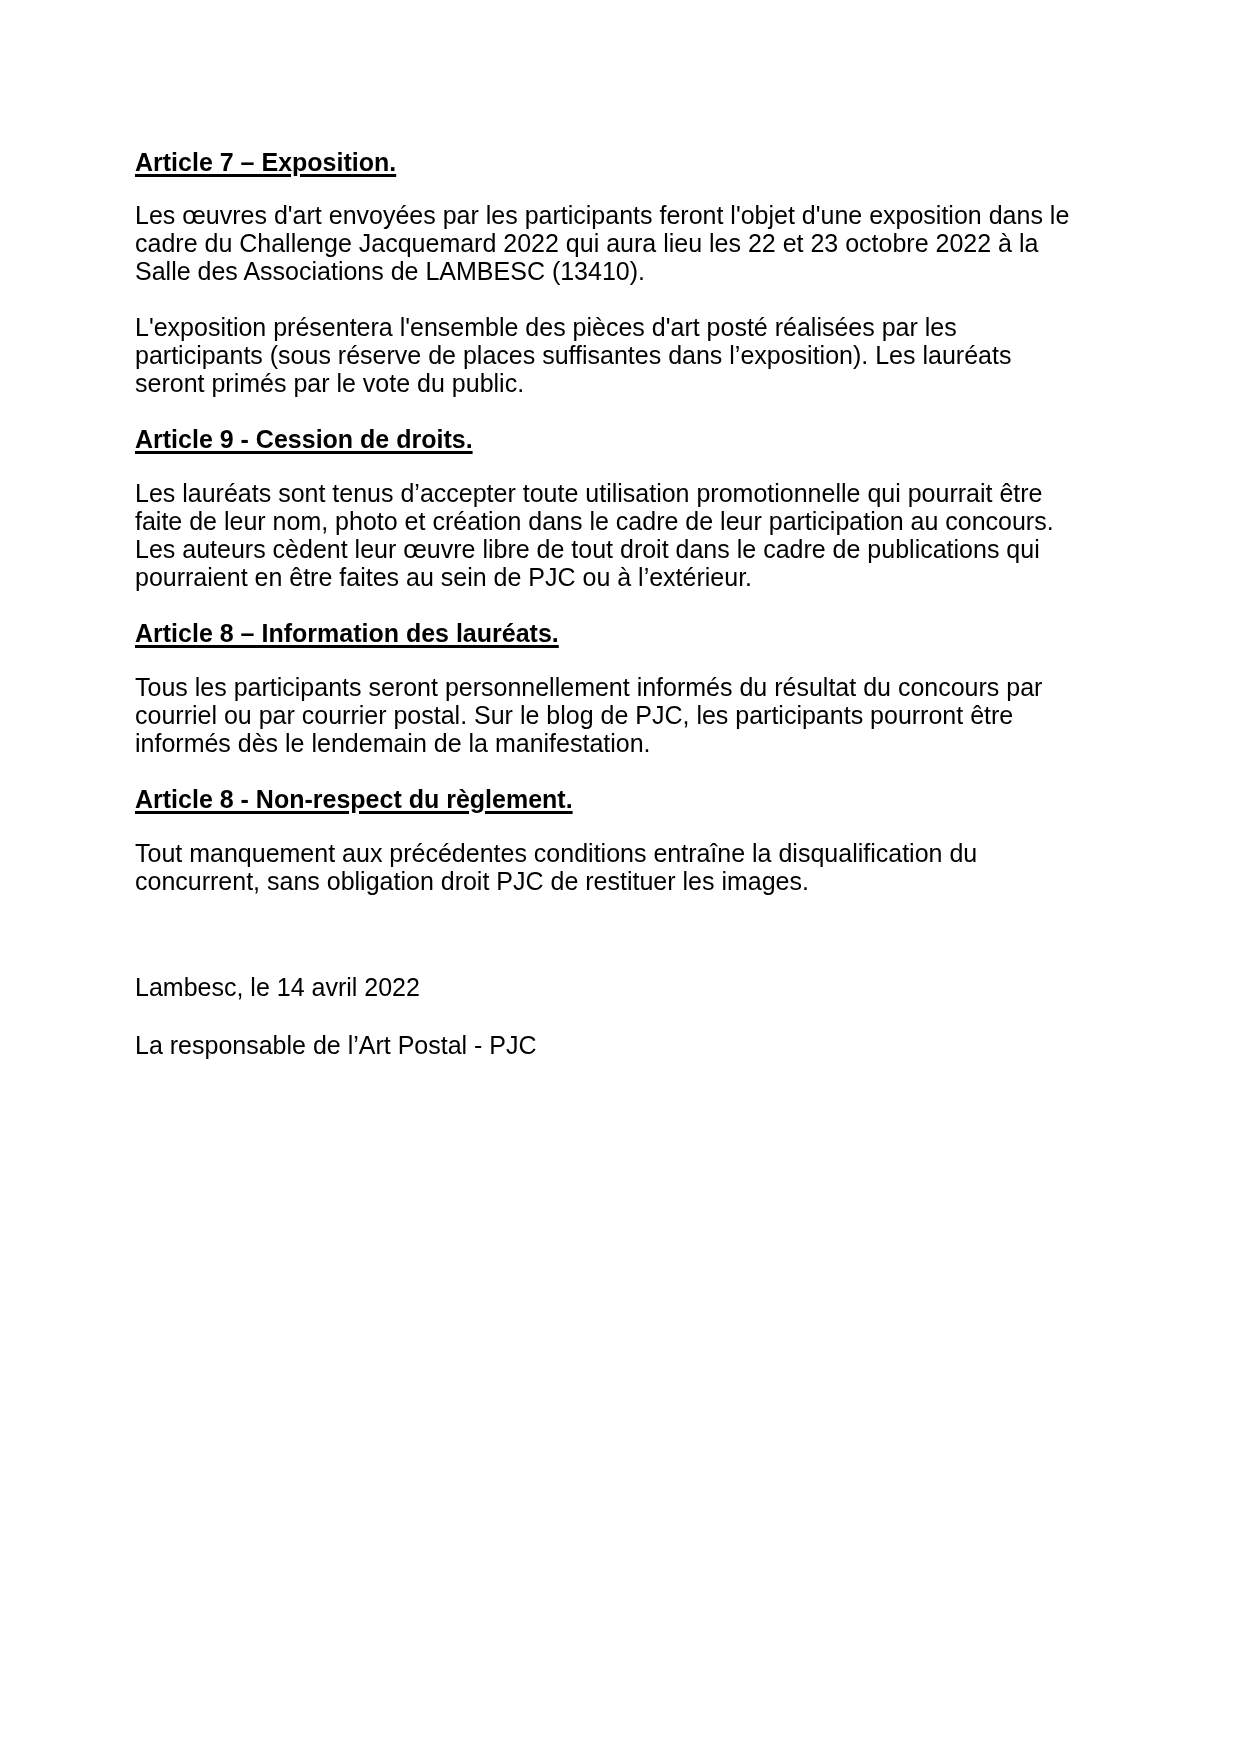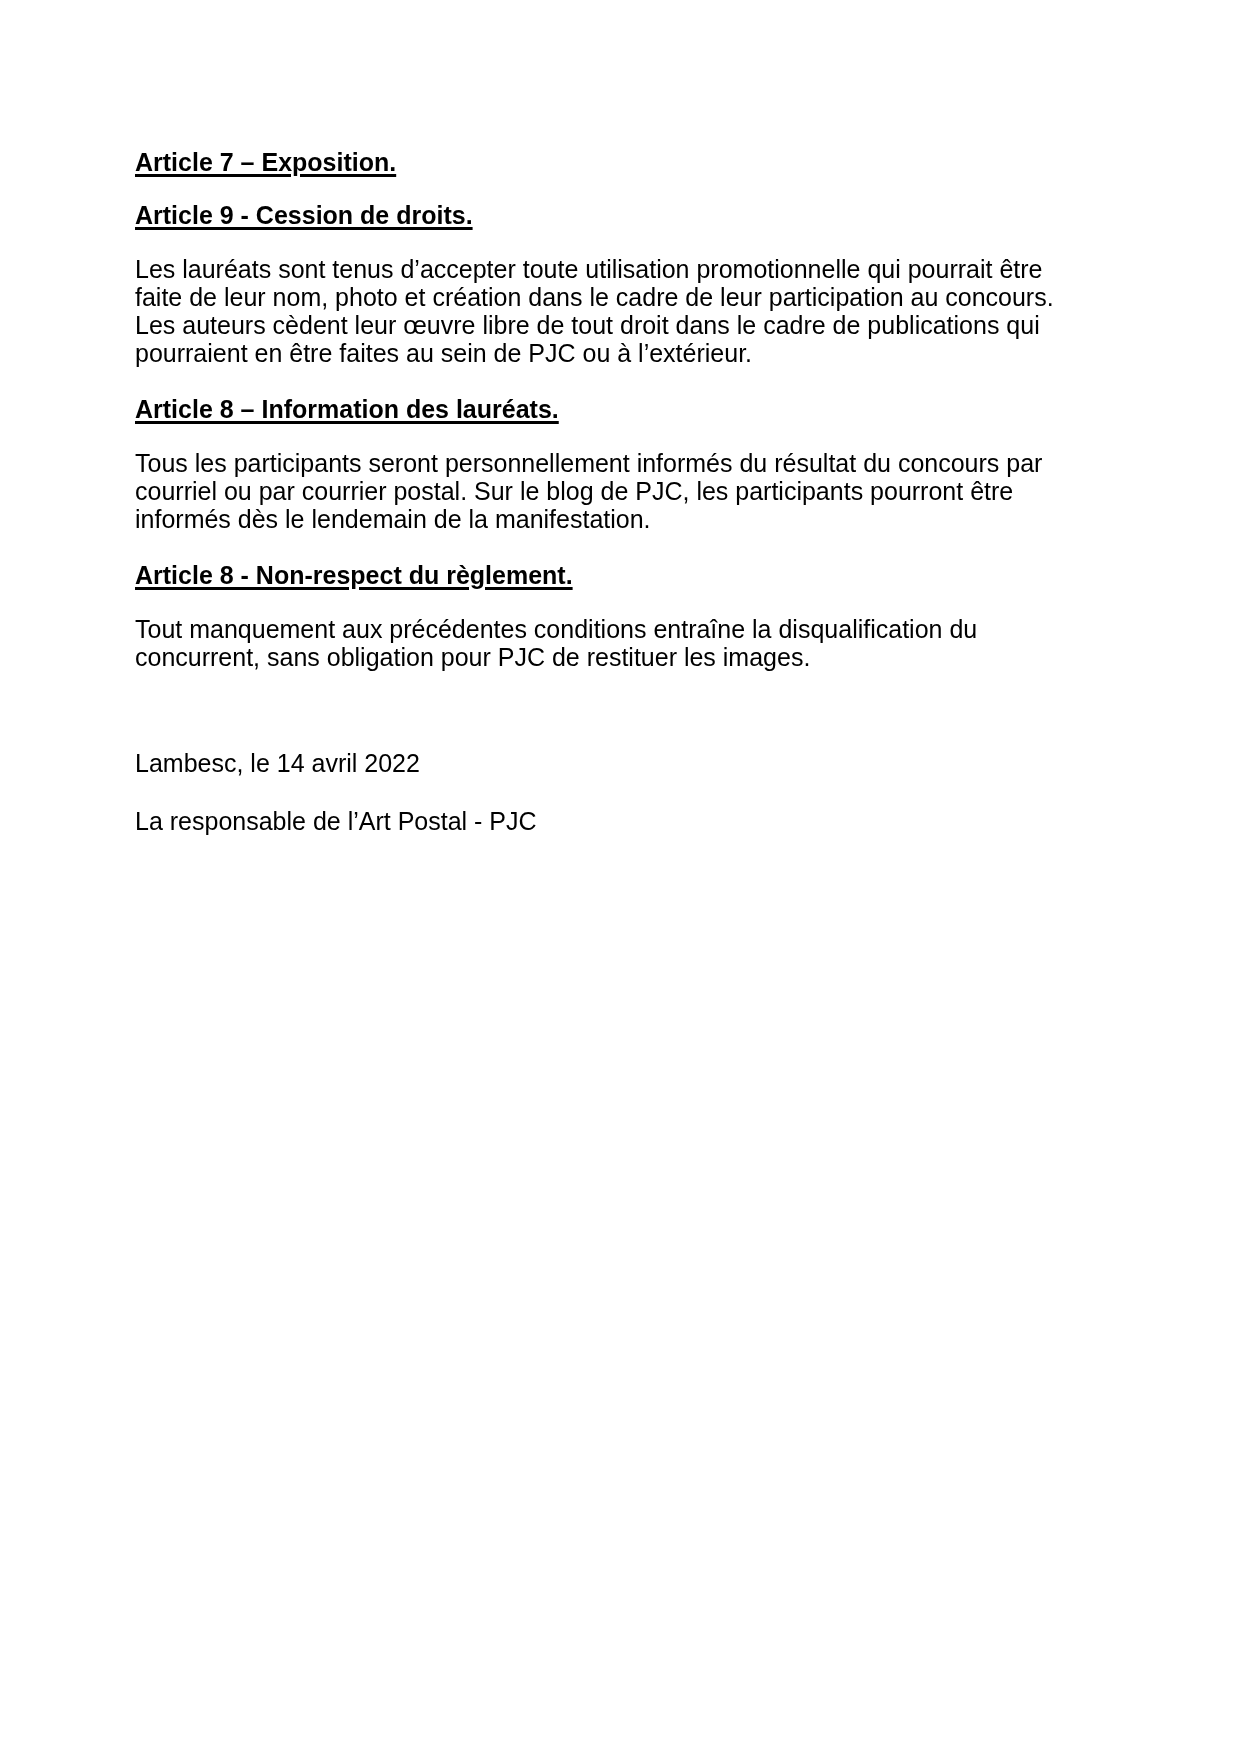--- a/index.html
+++ b/index.html
@@ -32,41 +32,47 @@
   .mb78 { margin-bottom: 78px; }
   .sig-line { padding-right: 133px; }
 </style>
 </head>
 <body>
 
 <div class="page">
 
   <section>
     <h2 class="heading mb25">Article 7 – Exposition.</h2>
+    <p class="para mb28">Les œuvres d'art envoyées par les participants feront l'objet d'une exposition dans le
+cadre du Challenge Jacquemard 2022 qui aura lieu les 22 et 23 octobre 2022 à la
+Salle des Associations de LAMBESC (13410).</p>
+    <p class="para mb28">L'exposition présentera l'ensemble des pièces d'art posté réalisées par les
+participants (sous réserve de places suffisantes dans l’exposition). Les lauréats
+seront primés par le vote du public.</p>
   </section>
 
   <section>
     <h2 class="heading mb26">Article 9 - Cession de droits.</h2>
     <p class="para mb28">Les lauréats sont tenus d’accepter toute utilisation promotionnelle qui pourrait être
 faite de leur nom, photo et création dans le cadre de leur participation au concours.
 Les auteurs cèdent leur œuvre libre de tout droit dans le cadre de publications qui
 pourraient en être faites au sein de PJC ou à l’extérieur.</p>
   </section>
 
   <section>
     <h2 class="heading mb26">Article 8 – Information des lauréats.</h2>
     <p class="para mb28">Tous les participants seront personnellement informés du résultat du concours par
 courriel ou par courrier postal. Sur le blog de PJC, les participants pourront être
 informés dès le lendemain de la manifestation.</p>
   </section>
 
   <section>
     <h2 class="heading mb26">Article 8 - Non-respect du règlement.</h2>
     <p class="para mb78">Tout manquement aux précédentes conditions entraîne la disqualification du
-concurrent, sans obligation pour PJC de restituer les images.</p>
+concurrent, sans obligation droit PJC de restituer les images.</p>
   </section>
 
   <div class="mb30">Lambesc, le 14 avril 2022</div>
 
   <div class="sig-line mb26">La responsable de l’Art Postal - PJC</div>
 
 
 </div>
 
 </body></html>

